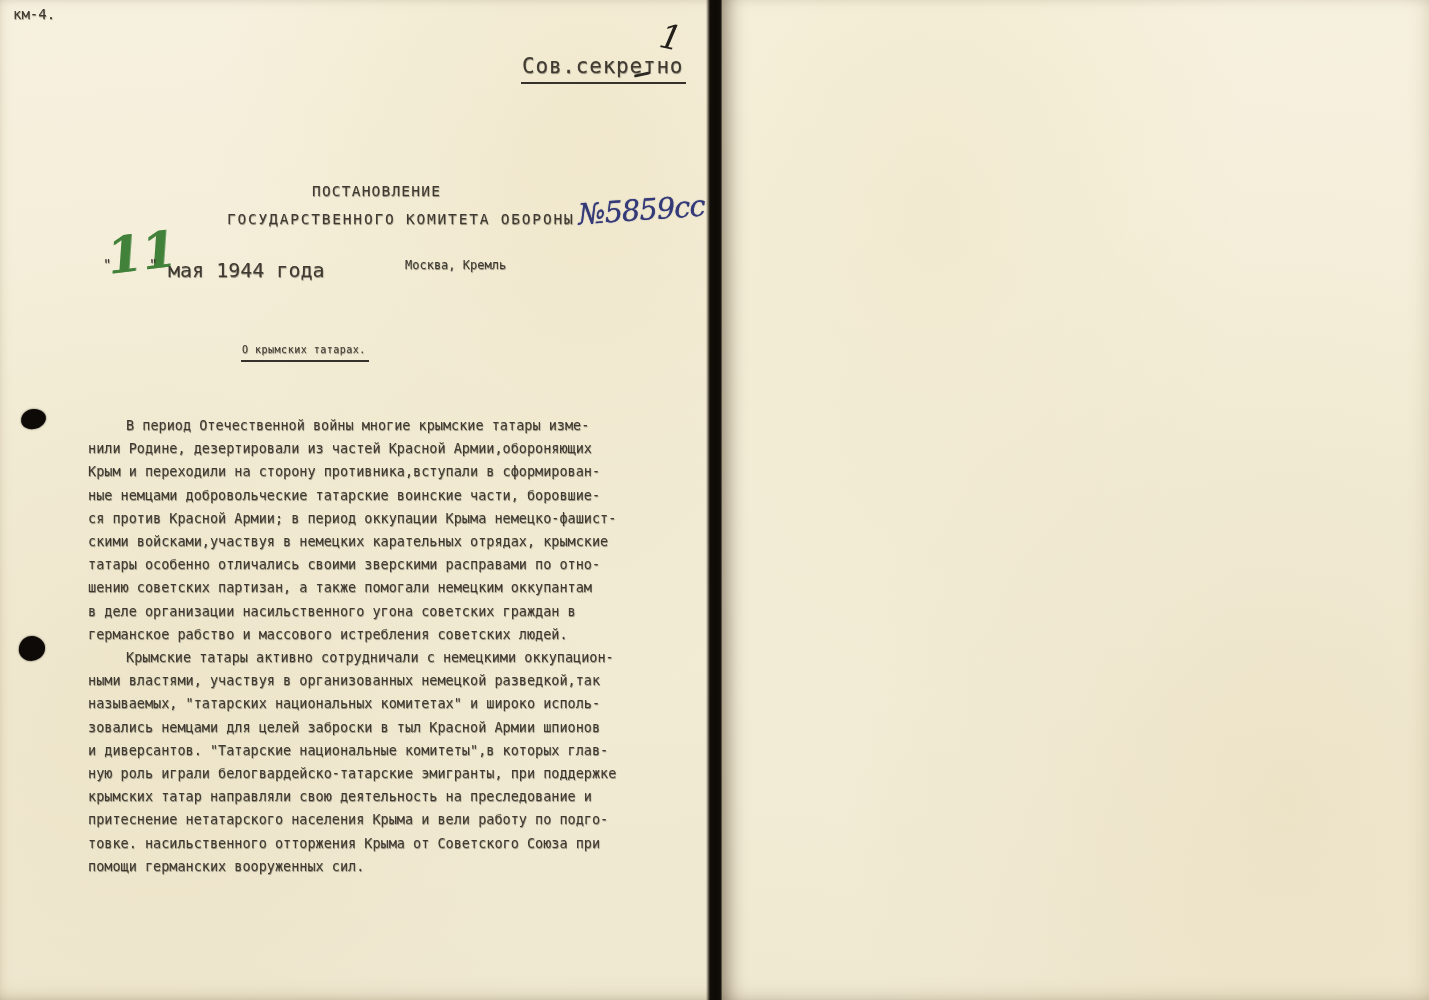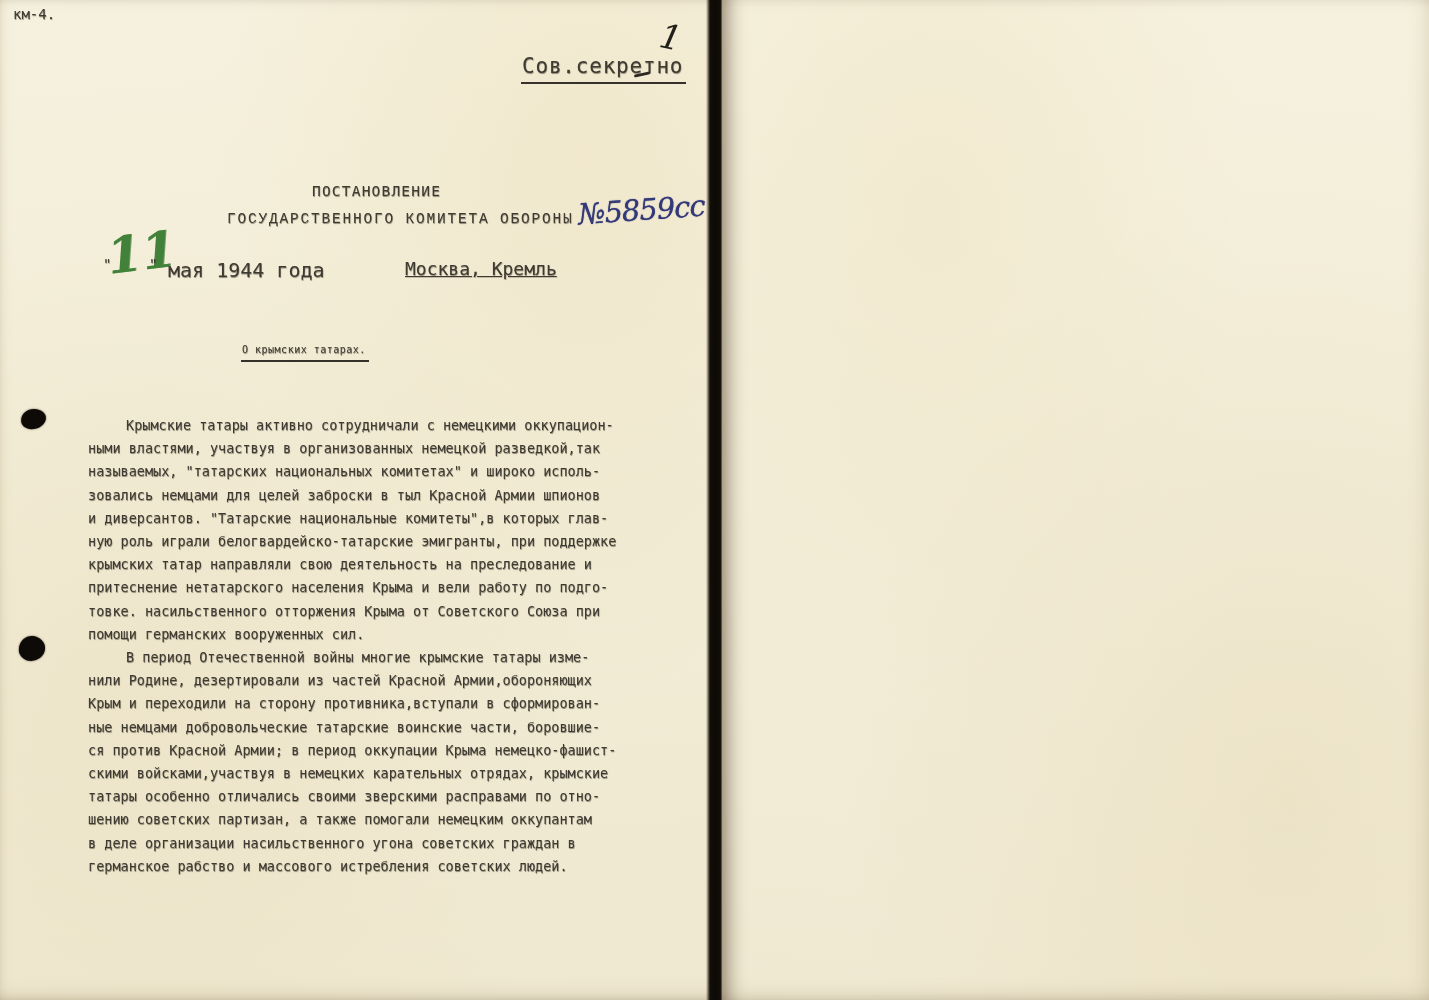--- a/index.html
+++ b/index.html
@@ -44,53 +44,53 @@
 
     <div class="typed" style="left:13px;top:6px;font-size:14px;">км-4.</div>
 
     <div class="typed underlined" style="left:521px;top:54px;font-size:21px;letter-spacing:.8px;">Сов.секретно</div>
 
     <div class="handwritten" style="left:660px;top:20px;font-size:34px;transform:rotate(12deg);">1</div>
 
     <div class="pen-dash" style="left:634px;top:73px;width:16px;height:3px;transform:rotate(-12deg);"></div>
 
     <div class="typed" style="left:312px;top:183px;font-size:14.5px;letter-spacing:1.2px;text-align:center;">ПОСТАНОВЛЕНИЕ</div>
-    <div class="typed" style="left:227px;top:211px;font-size:14.5px;letter-spacing:1.8px;font-family:Liberation Mono, monospace;">ГОСУДАРСТВЕННОГО КОМИТЕТА ОБОРОНЫ</div>
+    <div class="typed" style="left:227px;top:211px;font-size:14.5px;letter-spacing:1.8px;">ГОСУДАРСТВЕННОГО КОМИТЕТА ОБОРОНЫ</div>
 
     <div class="handwritten" style="left:578px;top:196px;font-size:29px;color:#343a78;transform:rotate(-4deg);letter-spacing:-1px;text-shadow:0 0 1px #343a78;">№5859сс</div>
 
     <div class="typed" style="left:103px;top:256px;font-size:14px;">"</div>
     <div class="handwritten" style="left:107px;top:228px;font-size:50px;font-weight:bold;color:#42813a;transform:rotate(-7deg);text-shadow:1px 0 0 rgba(66,129,58,.7);">11</div>
     <div class="typed" style="left:149px;top:256px;font-size:14px;">"</div>
     <div class="typed" style="left:168px;top:258px;font-size:20px;">мая  1944 года</div>
-    <div class="typed" style="left:405px;top:258px;font-size:18px;text-decoration:underline;">Москва, Кремль</div>
+    <div class="typed" style="left:405px;top:258px;font-size:12px;">Москва, Кремль</div>
 
     <div class="typed underlined" style="left:241px;top:344px;font-size:10px;letter-spacing:.5px;border-bottom-width:2.5px;padding-bottom:5px;">О крымских татарах.</div>
 
     <div class="typed left-body">
+      <div class="par">В период Отечественной войны многие крымские татары изме-
+нили Родине, дезертировали из частей Красной Армии,обороняющих
+Крым и переходили на сторону противника,вступали в сформирован-
+ные немцами добровольческие татарские воинские части, боровшие-
+ся против Красной Армии; в период оккупации Крыма немецко-фашист-
+скими войсками,участвуя в немецких карательных отрядах, крымские
+татары особенно отличались своими зверскими расправами по отно-
+шению советских партизан, а также помогали немецким оккупантам
+в деле организации насильственного угона советских граждан в
+германское рабство и массового истребления советских людей.</div>
       <div class="par">Крымские татары активно сотрудничали с немецкими оккупацион-
 ными властями, участвуя в организованных немецкой разведкой,так
 называемых, "татарских национальных комитетах" и широко исполь-
 зовались немцами для целей заброски в тыл Красной Армии шпионов
 и диверсантов. "Татарские национальные комитеты",в которых глав-
 ную роль играли белогвардейско-татарские эмигранты, при поддержке
 крымских татар направляли свою деятельность на преследование и
 притеснение нетатарского населения Крыма и вели работу по подго-
 товке. насильственного отторжения Крыма от Советского Союза при
 помощи германских вооруженных сил.</div>
-      <div class="par">В период Отечественной войны многие крымские татары изме-
-нили Родине, дезертировали из частей Красной Армии,обороняющих
-Крым и переходили на сторону противника,вступали в сформирован-
-ные немцами добровольческие татарские воинские части, боровшие-
-ся против Красной Армии; в период оккупации Крыма немецко-фашист-
-скими войсками,участвуя в немецких карательных отрядах, крымские
-татары особенно отличались своими зверскими расправами по отно-
-шению советских партизан, а также помогали немецким оккупантам
-в деле организации насильственного угона советских граждан в
-германское рабство и массового истребления советских людей.</div>
     </div>
 
     <div class="blob" style="left:21px;top:409px;width:25px;height:20px;transform:rotate(-8deg);"></div>
     <div class="blob" style="left:19px;top:636px;width:26px;height:25px;transform:rotate(6deg);"></div>
   </div>
 
   <div style="position:absolute;left:706px;top:0;width:18px;height:1000px;
               background:linear-gradient(90deg,rgba(18,13,7,0) 0%,#120d07 22%,#0c0906 50%,#120d07 80%,rgba(18,13,7,0) 100%);"></div>
 
   <div class="page page-right">

